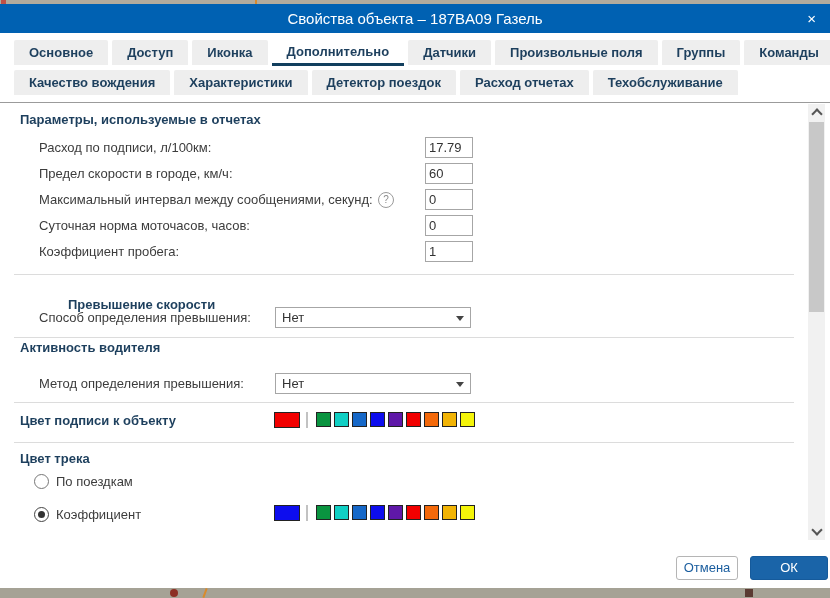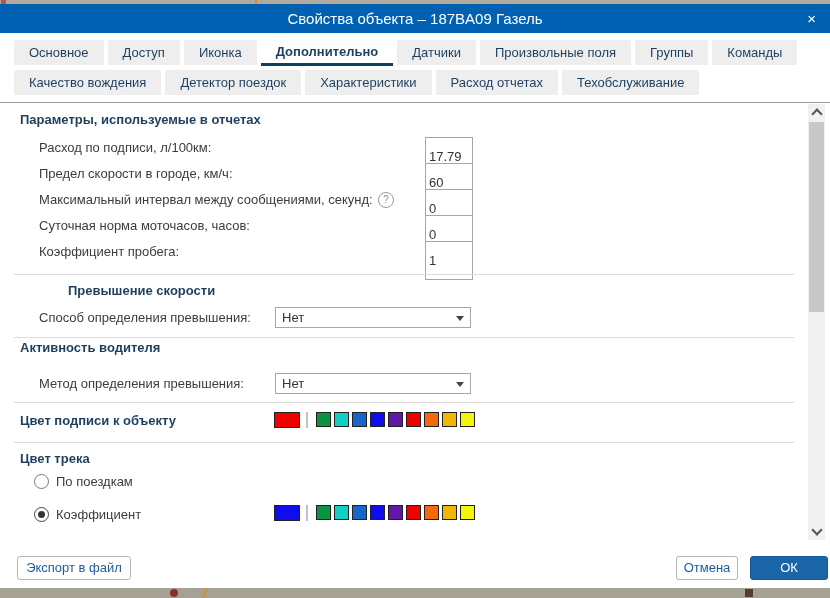--- a/index.html
+++ b/index.html
@@ -14,30 +14,30 @@
   
   .titlebar{position:absolute;top:4px;left:0;right:0;height:29px;background:#0061b2;}
   .titlebar .title{display:block;text-align:center;color:#fff;font-size:15px;line-height:29px;}
   .titlebar .close{position:absolute;right:8px;top:0;color:#fff;font-size:15px;line-height:29px;
                    padding:0 6px;cursor:pointer;}
 
   
   .tabs{position:absolute;left:14px;display:flex;gap:4px;}
   .tabs-1{top:40px;} .tabs-2{top:70px;}
   .tab{height:25px;line-height:26px;padding:0 15px;background:#eeeeee;color:#1d3f5d;
-       font-size:13px;font-weight:400;white-space:nowrap;cursor:pointer;border-radius:2px 2px 0 0;}
+       font-size:13px;font-weight:700;white-space:nowrap;cursor:pointer;border-radius:2px 2px 0 0;}
   .tab.active{background:#fff;height:23px;line-height:23px;border-bottom:3px solid #123f5e;font-weight:700;}
   .tabs-sep{position:absolute;top:102px;left:0;right:0;height:1px;background:#9b9b9b;}
 
   
   .section-h{position:absolute;left:20px;font-size:13px;font-weight:700;color:#1d3f5d;white-space:nowrap;}
   .frow{position:absolute;left:0;right:0;height:21px;}
   .flabel{position:absolute;left:39px;line-height:21px;font-size:13px;color:#3c3c3c;white-space:nowrap;}
   .tinput{position:absolute;left:425px;top:0;width:40px;height:17px;border:1px solid #a6a6a6;
-          padding:10px 3px;font-family:"Liberation Sans",sans-serif;font-size:13px;color:#333;background:#fff;}
+          padding:1px 3px;font-family:"Liberation Sans",sans-serif;font-size:13px;color:#333;background:#fff;}
   .help{position:absolute;left:378px;top:3px;width:14px;height:14px;border:1px solid #9a9a9a;border-radius:50%;
         color:#8a8a8a;font-size:10px;line-height:14px;text-align:center;cursor:pointer;background:#fff;}
   .select{position:absolute;left:275px;top:0;width:188px;height:19px;border:1px solid #a6a6a6;background:#fff;
           font-size:13px;color:#333;line-height:19px;padding-left:6px;cursor:pointer;}
   .select .arrow{position:absolute;right:6px;top:8px;width:0;height:0;
                  border-left:4px solid transparent;border-right:4px solid transparent;border-top:5px solid #444;}
   .hr{position:absolute;left:14px;right:36px;height:1px;background:#dcdcdc;}
 
   
   .swatch-row{position:absolute;left:274px;height:17px;display:flex;align-items:center;}
@@ -91,22 +91,22 @@
     <div class="tab">Иконка</div>
     <div class="tab active">Дополнительно</div>
     <div class="tab">Датчики</div>
     <div class="tab">Произвольные поля</div>
     <div class="tab">Группы</div>
     <div class="tab">Команды</div>
   </div>
 
   <div class="tabs tabs-2">
     <div class="tab">Качество вождения</div>
+    <div class="tab">Характеристики</div>
     <div class="tab">Детектор поездок</div>
-    <div class="tab">Характеристики</div>
     <div class="tab">Расход отчетах</div>
     <div class="tab">Техобслуживание</div>
   </div>
 
   <div class="tabs-sep"></div>
 
   <div class="section-h" style="top:112px;">Параметры, используемые в отчетах</div>
 
   <div class="frow" style="top:137px;">
     <span class="flabel">Расход по подписи, л/100км:</span>
@@ -129,21 +129,21 @@
     <input class="tinput" value="0" style="">
   </div>
 
   <div class="frow" style="top:241px;">
     <span class="flabel">Коэффициент пробега:</span>
     <input class="tinput" value="1" style="">
   </div>
 
   <div class="hr" style="top:274px;"></div>
 
-  <div class="section-h" style="top:283px;padding-left:48px;">Превышение скорости</div>
+  <div class="section-h" style="top:297px;padding-left:48px;">Превышение скорости</div>
   <div class="frow" style="top:307px;">
     <span class="flabel">Способ определения превышения:</span>
     <div class="select">
       <span>Нет</span>
       <span class="arrow"></span>
     </div>
   </div>
 
   <div class="hr" style="top:337px;"></div>
 
@@ -208,21 +208,20 @@
   <div class="sb">
     <div class="sb-btn sb-up">
       <span class="chev chev-up"></span>
     </div>
     <div class="sb-thumb"></div>
     <div class="sb-btn sb-dn">
       <span class="chev chev-dn"></span>
     </div>
   </div>
 
-  <div class="btn btn-light btn-export">Экспорт в файл</div>
   <div class="btn btn-light btn-cancel">Отмена</div>
   <div class="btn btn-ok">ОК</div>
 
   <div class="map-bottom">
     <span class="map-mark" style="left:170px;top:1px;width:8px;height:8px;border-radius:50%;background:#8c2f24;"></span>
     <span class="map-mark" style="left:204px;top:0;width:2px;height:10px;background:#d98a2b;transform:rotate(20deg);"></span>
     <span class="map-mark" style="left:745px;top:1px;width:8px;height:8px;background:#5a3a32;"></span>
   </div>
 
 </div>

